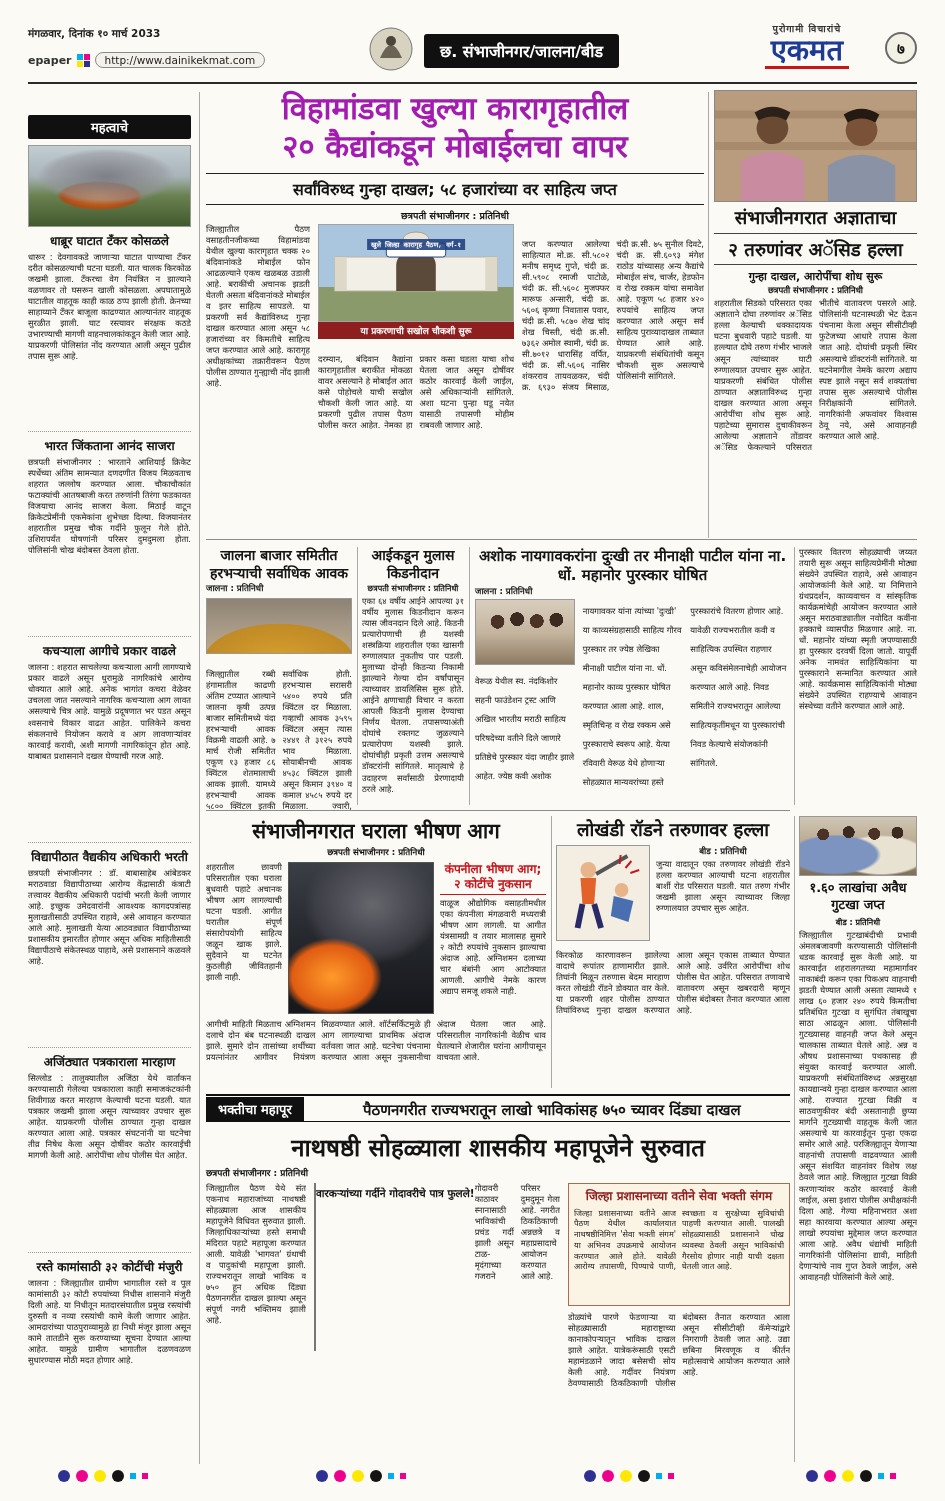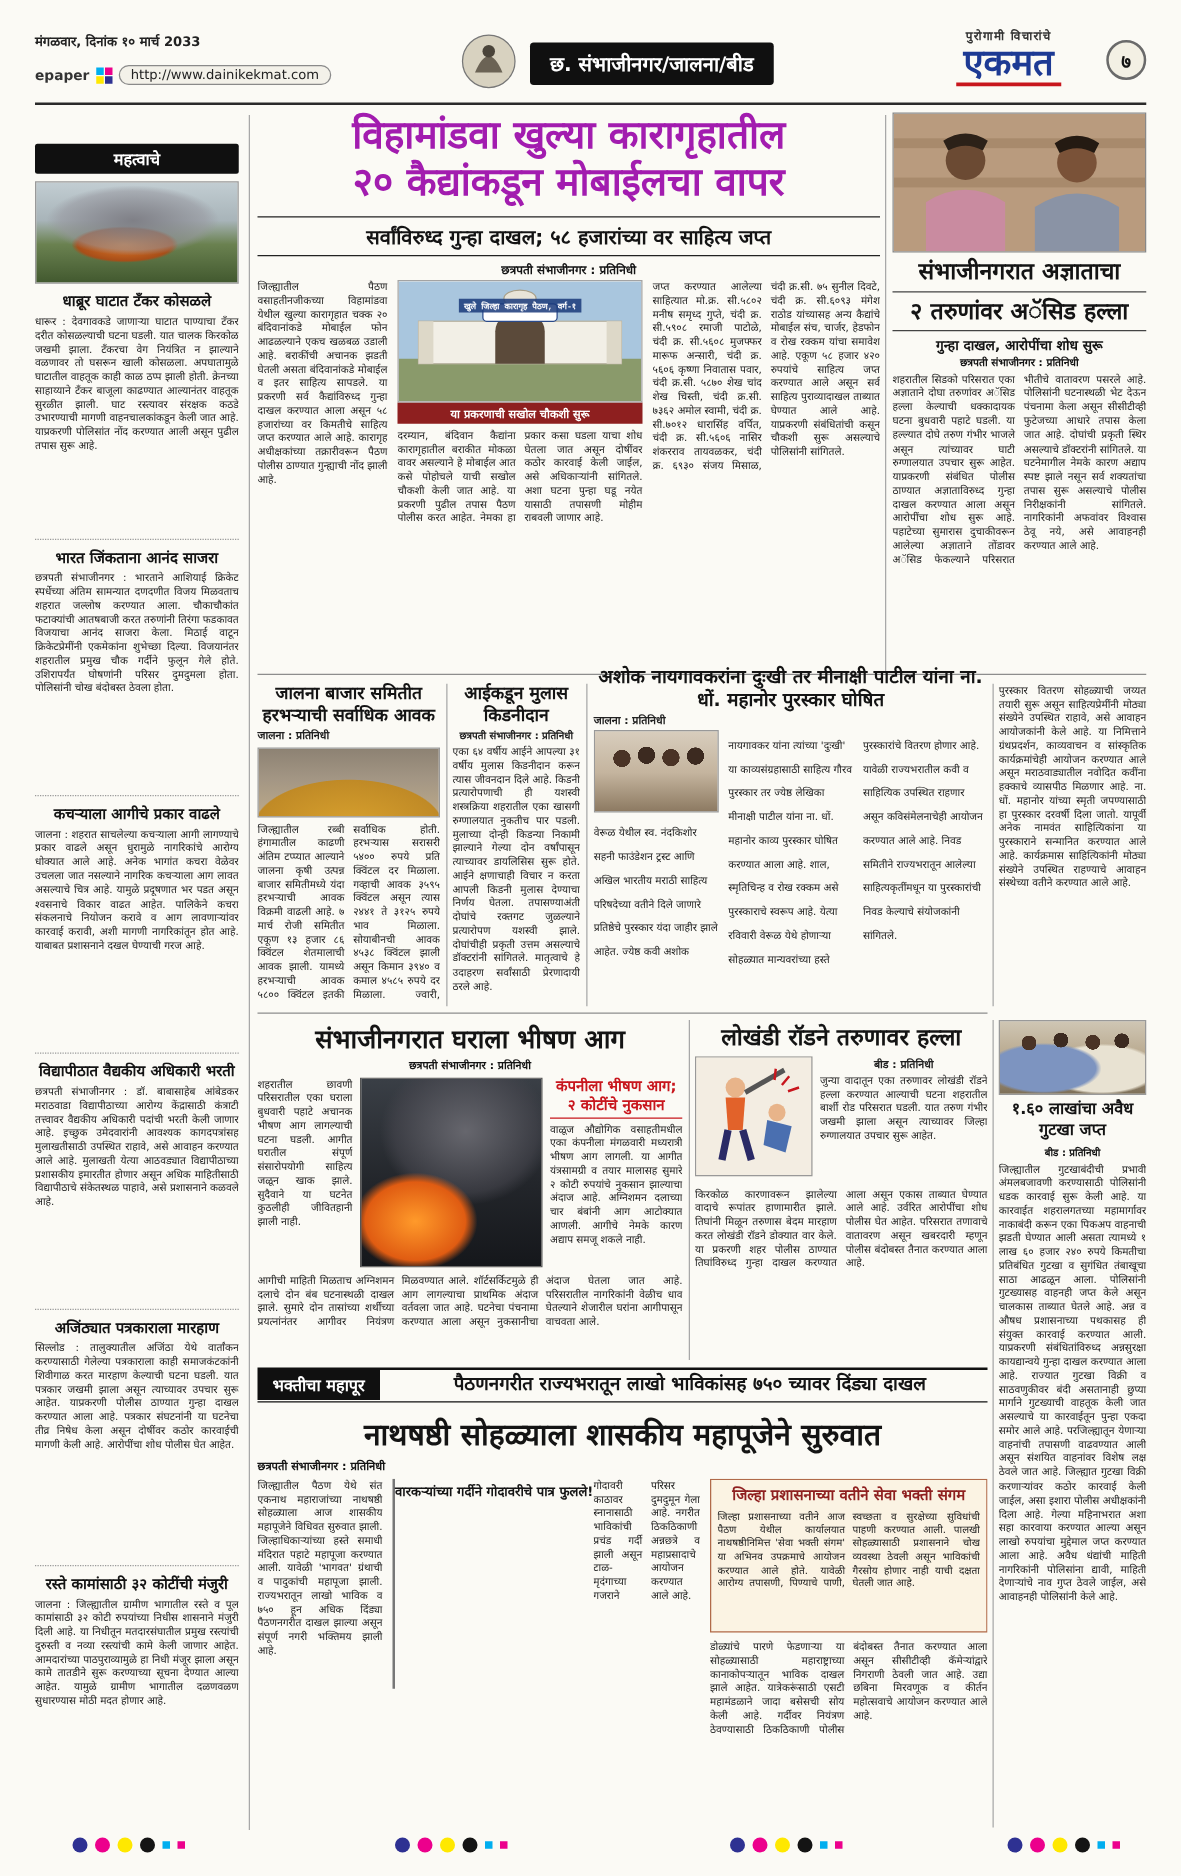--- a/index.html
+++ b/index.html
@@ -43,41 +43,41 @@
 
   
   .lead { position:absolute; left:206px; top:90px; width:498px; }
   .lead-h { font-size:31px; font-weight:bold; line-height:1.22; text-align:center; color:#a21caf; }
   .lead-sub { margin-top:7px; border-top:1.5px solid #222; border-bottom:1.5px solid #222; padding:4px 0; font-size:16px; font-weight:bold; text-align:center; }
   .lead-by { text-align:center; font-size:9.5px; font-weight:bold; margin:4px 0 2px; }
   .lead-body { display:grid; grid-template-columns:104px 196px 1fr; grid-gap:8px; height:318px; overflow:hidden; }
   .img-prison { position:relative; height:98px; border:1px solid #a3a3a3; overflow:hidden;font-family:Liberation Mono, monospace; }
   .prison-label { position:absolute; left:50%; top:14px; transform:translateX(-50%); background:rgba(26,58,122,.85); color:#fff; font-size:6.6px; font-weight:bold; padding:1px 4px; white-space:nowrap; }
   .img-cap { background:#8e1f1f; color:#fff; font-size:9px; font-weight:bold; text-align:center; padding:2px 0; margin-bottom:4px; }
-  .two-col { columns:2; column-gap:7px; }
+  .two-col { columns:2; column-gap:7px;margin-top:15px; }
 
   
   .acid { position:absolute; left:714px; top:90px; width:203px; }
   .img-men { height:112px; border:1px solid #888; }
   .acid-h { font-size:18.5px; font-weight:bold; text-align:center; line-height:1.28; padding:4px 0 3px; border-bottom:1px solid #444; }
   .acid-k { font-size:11px; font-weight:bold; text-align:center; padding:3px 0 1px; }
   .acid-by { text-align:center; font-size:8.4px; font-weight:bold; margin-bottom:3px; }
   .acid-body { columns:2; column-gap:7px; height:238px; }
 
   
   .jalna { position:absolute; left:206px; top:547px; width:146px; }
   .m-h { font-size:14px; font-weight:bold; text-align:center; line-height:1.25; }
   .img-grain { height:56px; margin:4px 0; border:1px solid #999;
     background:
       radial-gradient(95% 130% at 50% 118%, #d9a22e 0%, #c08a26 55%, rgba(0,0,0,0) 56%),
       linear-gradient(180deg,#8d8273 0%,#a39684 45%,#bdaa8a 100%); }
   .jalna .bt { height:148px; }
   .kidney { position:absolute; left:362px; top:547px; width:102px; }
   .kidney .bt { height:200px; margin-top:3px; }
-  .award { position:absolute; left:475px; top:532px; width:315px; }
+  .award { position:absolute; left:475px; top:547px; width:315px; }
   .award-body { columns:3; column-gap:8px; height:200px; overflow:hidden; margin-top:2px; }
   .img-award { height:66px; margin-bottom:4px; border:1px solid #999;
     background:
       radial-gradient(circle 7px at 22% 34%, #4a3326 97%, rgba(0,0,0,0)),
       radial-gradient(circle 7px at 42% 30%, #3c2a20 97%, rgba(0,0,0,0)),
       radial-gradient(circle 7px at 62% 33%, #4a3326 97%, rgba(0,0,0,0)),
       radial-gradient(circle 7px at 82% 31%, #3c2a20 97%, rgba(0,0,0,0)),
       linear-gradient(180deg,#d8cdbd 0%,#c4b49e 52%,#8d7a62 100%); }
   .awardcont { position:absolute; left:799px; top:547px; width:118px; }
   .awardcont .bt { height:258px; }
@@ -109,21 +109,21 @@
       radial-gradient(circle 6px at 64% 29%, #4a3326 97%, rgba(0,0,0,0)),
       radial-gradient(circle 6px at 84% 27%, #3c2a20 97%, rgba(0,0,0,0)),
       radial-gradient(40% 35% at 30% 65%, #7d94c0 90%, rgba(0,0,0,0)),
       radial-gradient(40% 35% at 70% 66%, #e8e2d2 90%, rgba(0,0,0,0)),
       linear-gradient(180deg,#cfc6b4 0%,#b5a488 55%,#7d6f58 100%); }
   .gut-h { font-size:13px; font-weight:bold; text-align:center; line-height:1.3; margin:4px 0 2px; }
   .gut-by { text-align:center; font-size:8px; font-weight:bold; margin-bottom:3px; }
   .gutkha .bt { height:500px; }
 
   
-  .bhakti { position:absolute; left:206px; top:1094px; width:584px; height:28px; border-top:2px solid #111; border-bottom:1.5px solid #111; display:flex; align-items:flex-start; gap:10px; }
+  .bhakti { position:absolute; left:206px; top:1094px; width:584px; height:28px; border-top:2px solid #111; border-bottom:1.5px solid #111; display:flex; align-items:center; gap:10px; }
   .bhakti-label { background:#101010; color:#fff; font-size:13px; font-weight:bold; padding:3px 12px; }
   .bhakti-h { flex:1; text-align:center; font-size:15px; font-weight:bold; }
 
   .nath { position:absolute; left:206px; top:1130px; width:584px; }
   .nath-h { font-size:24px; font-weight:bold; text-align:center; }
   .nath-by { font-size:9px; font-weight:bold; margin:3px 0 4px; }
   .nath-grid { display:grid; grid-template-columns:100px 246px 1fr; grid-gap:8px; height:286px; overflow:hidden; }
   .img-nath { height:168px; border:1px solid #777;
     background:
       radial-gradient(circle 8px at 20% 80%, #f2a71b 96%, rgba(0,0,0,0)),

